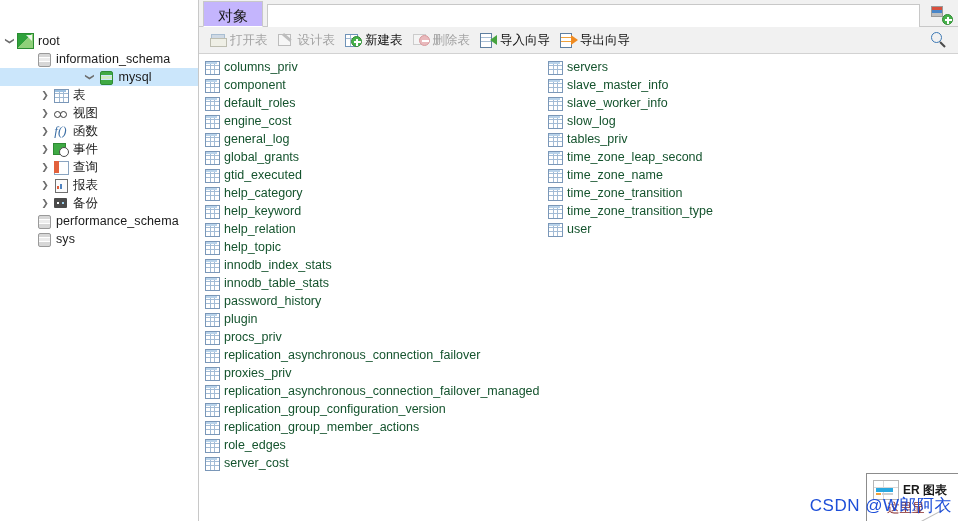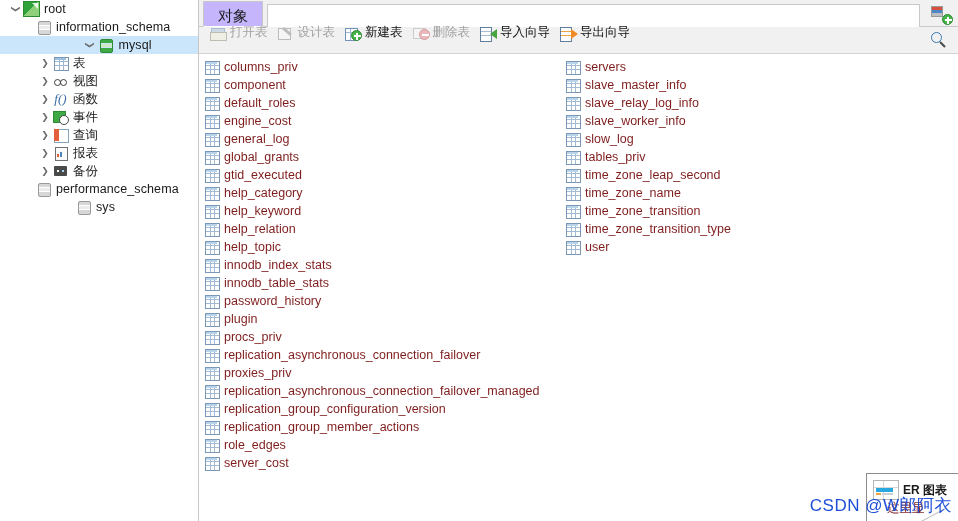--- a/index.html
+++ b/index.html
@@ -198,22 +198,22 @@
 
   
   #toolbar {
     position: relative; height: 27px;
     background: #f1f1f1;
     border-bottom: 1px solid #d2d2d2;
     display: flex; align-items: center;
     padding-left: 6px;
   }
   .tb-btn {
-    display: flex; align-items: flex-end;
-    height: 25px; padding: 12px 5px;
+    display: flex; align-items: flex-start;
+    height: 25px; padding: 4px 5px;
     font-size: 12.5px; white-space: nowrap;
     color: #111111;
   }
   .tb-btn.disabled { color: #a3a3a3; }
   .tb-ico { width: 17px; min-width:17px; height: 15px; margin-right: 3px; position: relative; }
 
   
   .ico-open::before{
     content:""; position:absolute; left:1px; top:2px; width:12px; height:5px;
     background:#cfd9e4; border:1px solid #a9bed2;
@@ -298,24 +298,24 @@
 
   
   #objlist {
     position: relative;
     height: calc(521px - 27px - 27px);
     background: #ffffff;
     overflow: hidden;
   }
   .obj-col { position: absolute; top: 4px; }
   #col-left { left: 6px; }
-  #col-right { left: 367px; }
+  #col-right { left: 349px; }
   .obj-row {
     height: 18px; display: flex; align-items: center;
-    white-space: nowrap; font-size: 12.5px; color:#7f1d1d;
+    white-space: nowrap; font-size: 12.5px; color:#14532d;
   }
   .obj-ico { width:15px; min-width:15px; height:13px; margin-right:4px; position:relative; }
   .obj-ico::before{
     content:""; position:absolute; left:0; top:0;
     width:13px; height:12px;
     border:1px solid #7a97b8; background:#ffffff;
     background-image:
       linear-gradient(#a3bcd6,#a3bcd6), linear-gradient(#a3bcd6,#a3bcd6),
       linear-gradient(#a3bcd6,#a3bcd6), linear-gradient(#a3bcd6,#a3bcd6);
     background-repeat:no-repeat;
@@ -375,21 +375,21 @@
     white-space: nowrap; letter-spacing: .5px;
     pointer-events: none;
   }
 </style>
 </head>
 <body>
 
 <div id="app">
 
   <div id="sidebar">
-      <div class="tree-row" style="padding-left: 9px;">
+      <div class="tree-row" style="padding-left: 3px; margin-top: 32px;">
         <span class="twisty" style="transform: rotate(90deg); display: inline-block;">❯</span>
         <span class="node-icon ic-conn"></span>
         <span class="node-label">root</span>
       </div>
       <div class="tree-row" style="padding-left: 21px;">
         <span class="twisty spacer" style="display: inline-block;">&nbsp;</span>
         <span class="node-icon ic-db"></span>
         <span class="node-label">information_schema</span>
       </div>
       <div class="tree-row selected" style="padding-left: 37px; justify-content: center;">
@@ -430,21 +430,21 @@
       <div class="tree-row" style="padding-left: 38px;">
         <span class="twisty" style="display: inline-block;">❯</span>
         <span class="node-icon ic-backup"></span>
         <span class="node-label">备份</span>
       </div>
       <div class="tree-row" style="padding-left: 21px;">
         <span class="twisty spacer" style="display: inline-block;">&nbsp;</span>
         <span class="node-icon ic-db"></span>
         <span class="node-label">performance_schema</span>
       </div>
-      <div class="tree-row" style="padding-left: 21px; margin-left: 40px;">
+      <div class="tree-row" style="padding-left: 21px;">
         <span class="twisty spacer" style="display: inline-block;">&nbsp;</span>
         <span class="node-icon ic-db"></span>
         <span class="node-label">sys</span>
       </div>
     </div>
 
   <div id="right">
 
     <div id="tabbar">
       <div class="tab">
@@ -595,24 +595,20 @@
           <div class="obj-row">
             <span class="obj-ico"></span>
             <span>servers</span>
           </div>
           <div class="obj-row">
             <span class="obj-ico"></span>
             <span>slave_master_info</span>
           </div>
           <div class="obj-row">
             <span class="obj-ico"></span>
-            <span>slave_relay_log_info</span>
-          </div>
-          <div class="obj-row">
-            <span class="obj-ico"></span>
             <span>slave_worker_info</span>
           </div>
           <div class="obj-row">
             <span class="obj-ico"></span>
             <span>slow_log</span>
           </div>
           <div class="obj-row">
             <span class="obj-ico"></span>
             <span>tables_priv</span>
           </div>

